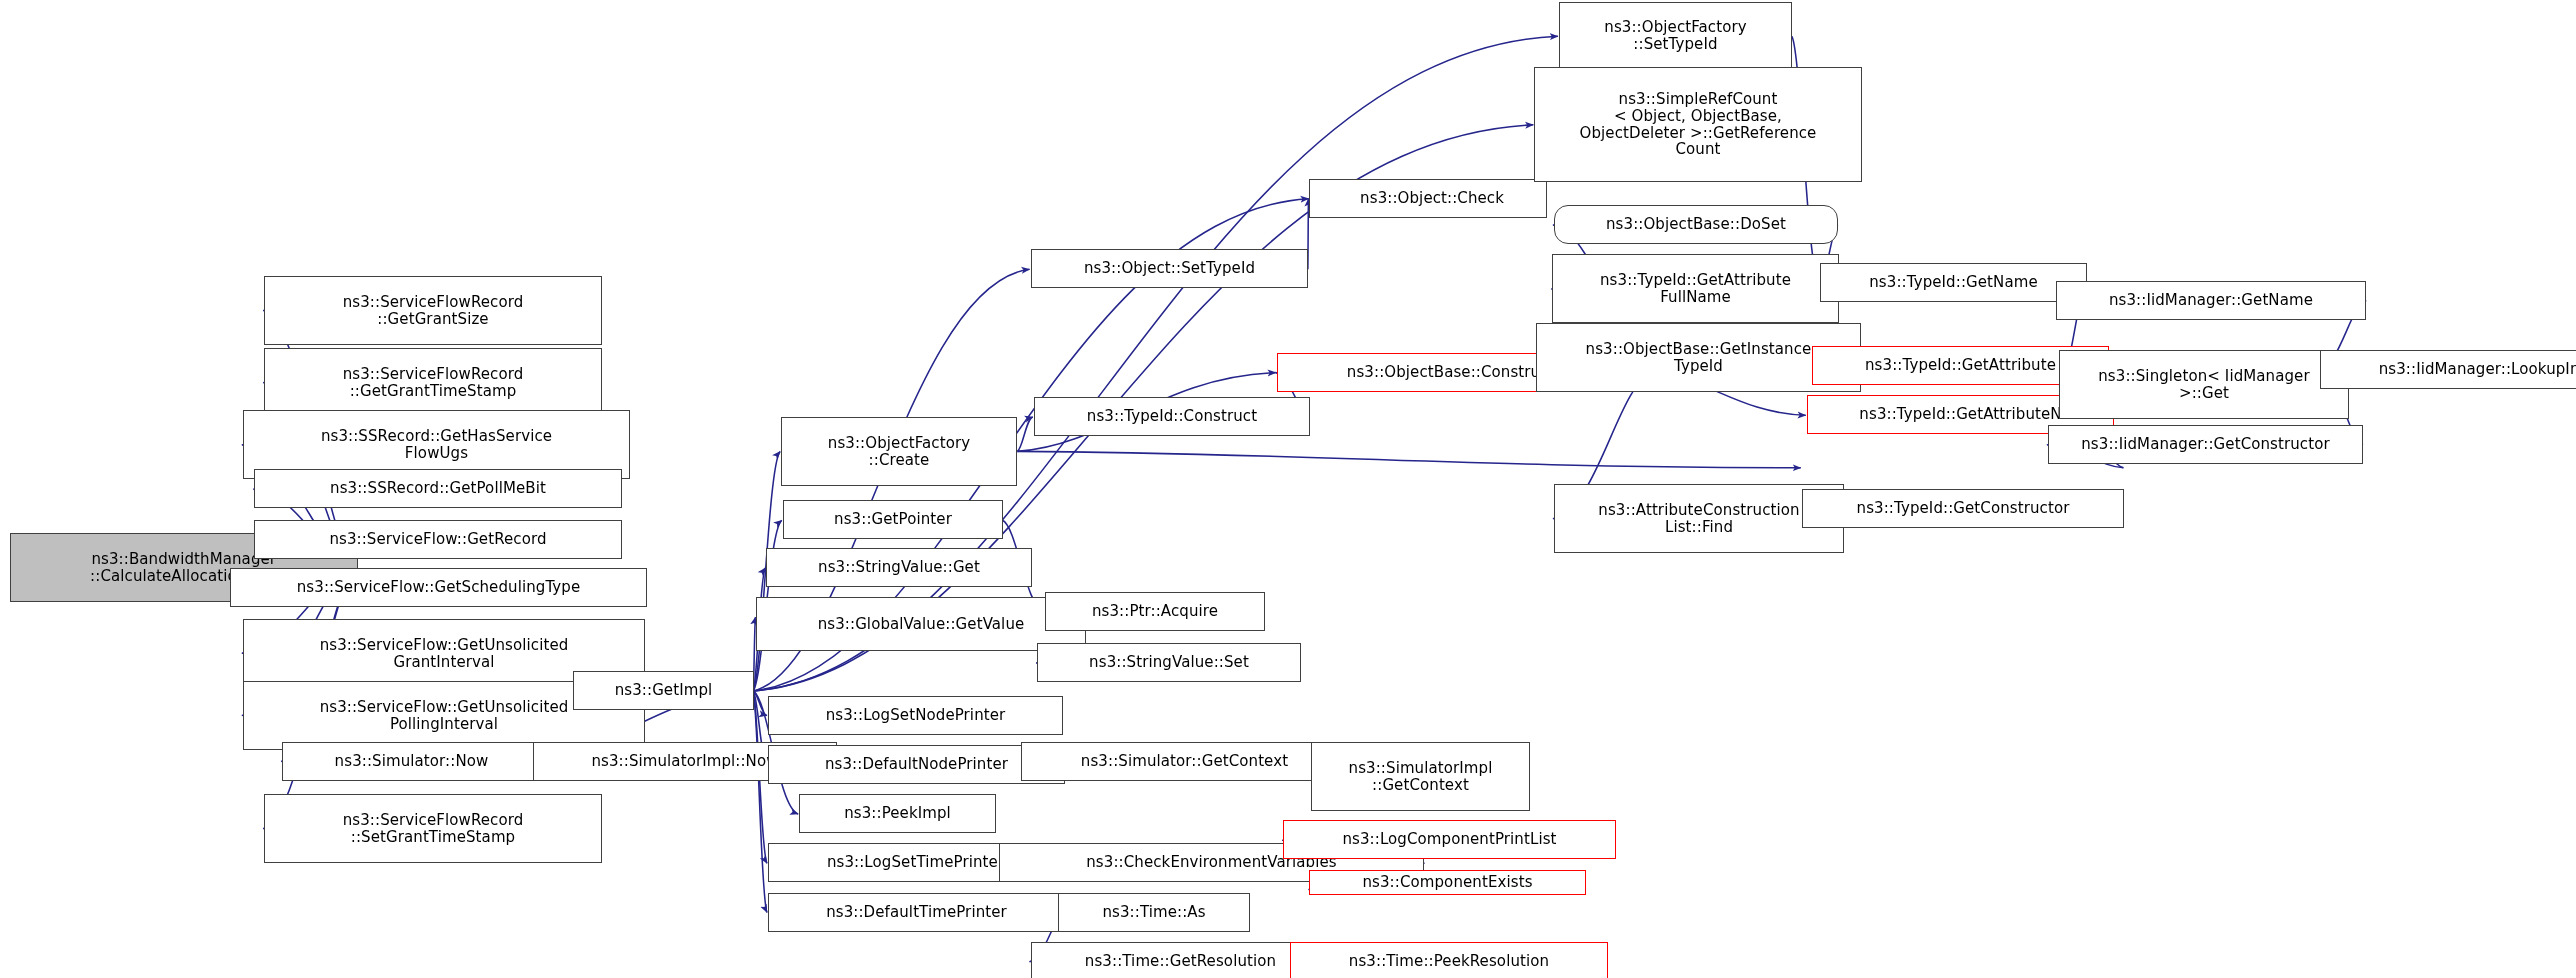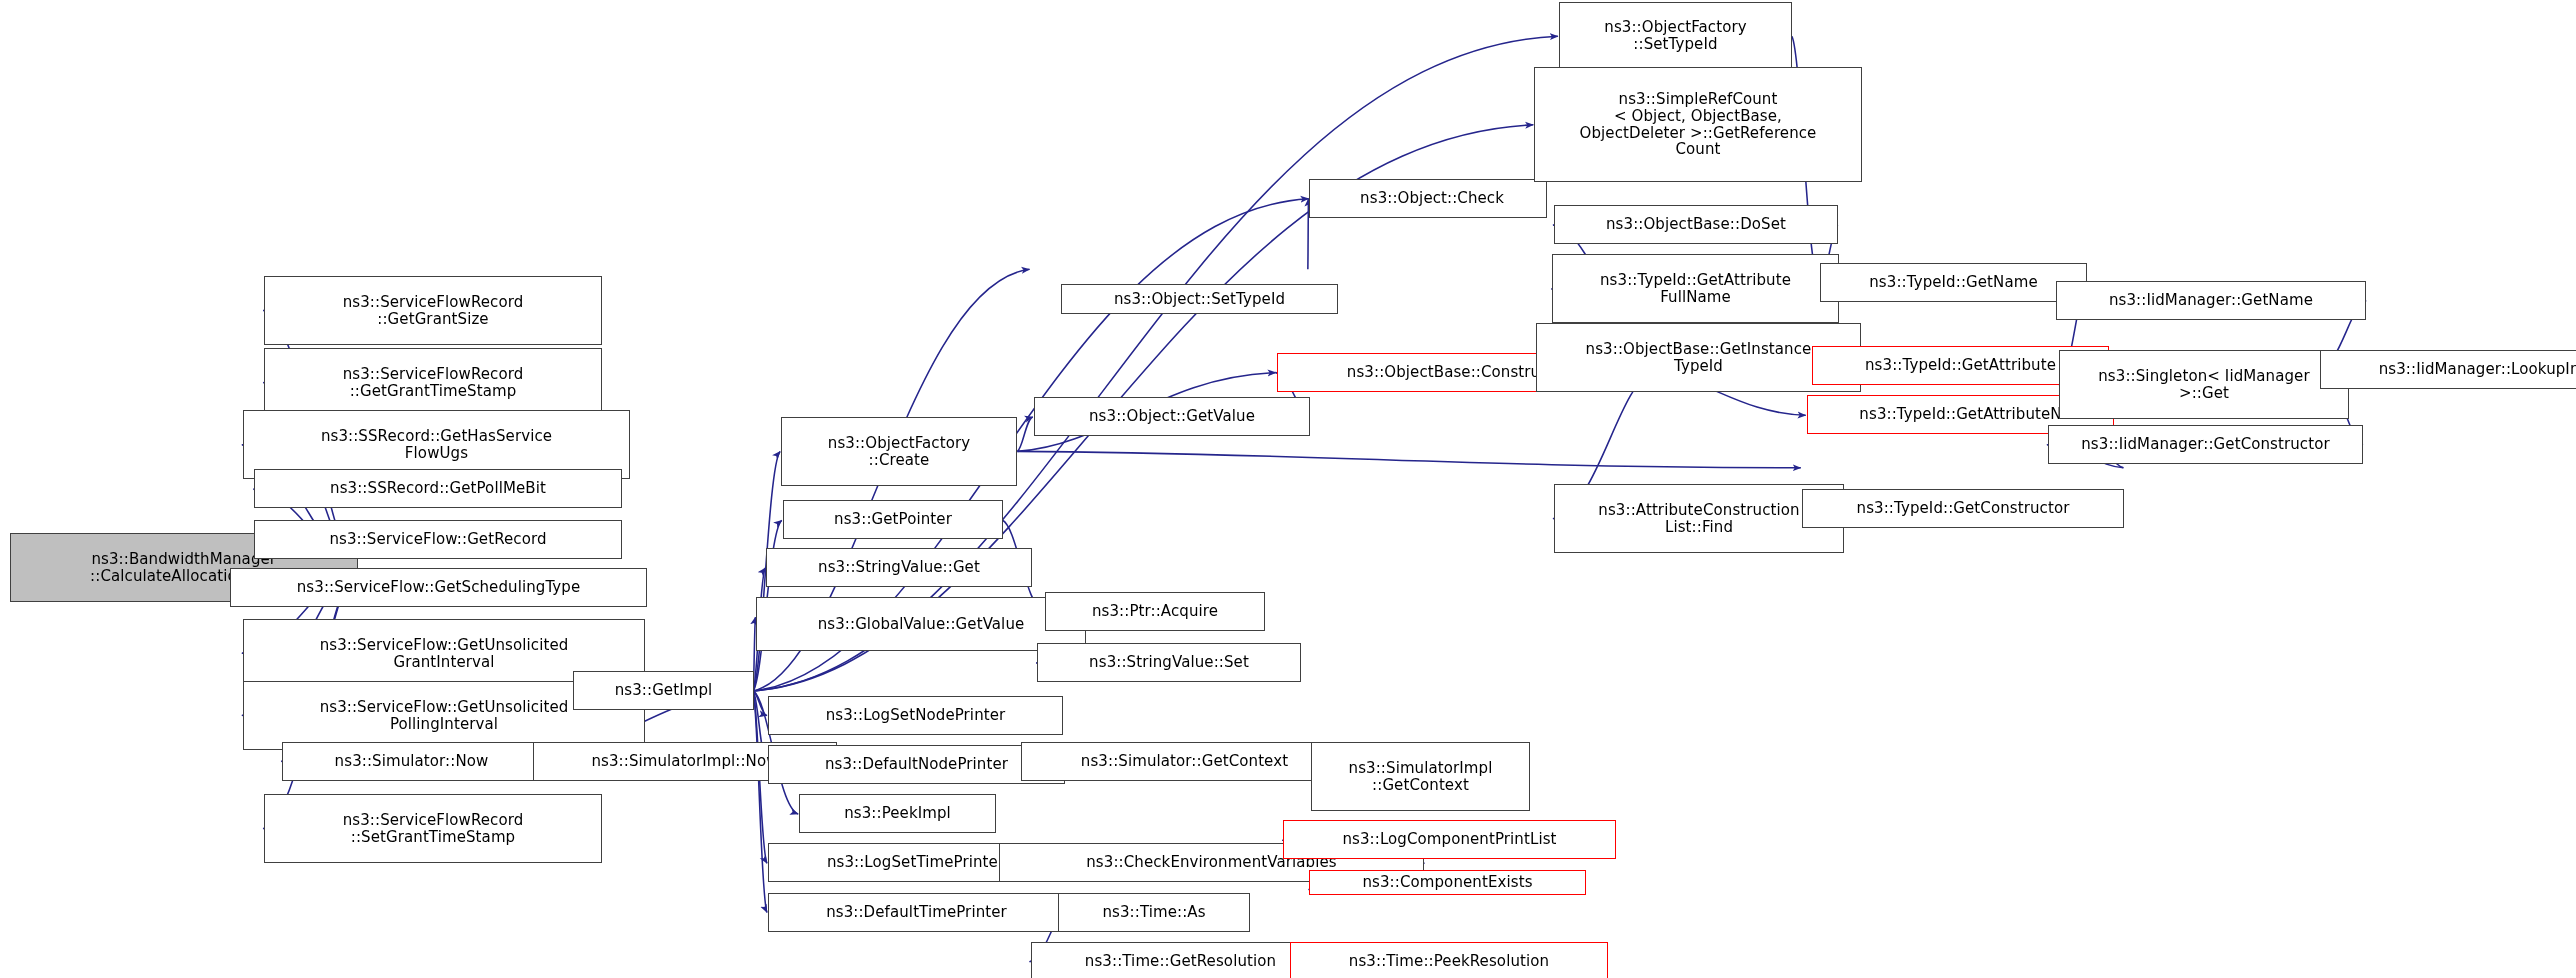--- a/index.html
+++ b/index.html
@@ -136,22 +136,22 @@
       <div class="node" style="left: 781px; top: 417px; width: 236px; height: 69px;">ns3::ObjectFactory
 ::Create</div>
       <div class="node" style="left: 783px; top: 500px; width: 220px; height: 39px;">ns3::GetPointer</div>
       <div class="node" style="left: 766px; top: 548px; width: 266px; height: 39px;">ns3::StringValue::Get</div>
       <div class="node" style="left: 756px; top: 597px; width: 330px; height: 54px;">ns3::GlobalValue::GetValue</div>
       <div class="node" style="left: 768px; top: 696px; width: 295px; height: 39px;">ns3::LogSetNodePrinter</div>
       <div class="node" style="left: 768px; top: 745px; width: 297px; height: 39px;">ns3::DefaultNodePrinter</div>
       <div class="node" style="left: 799px; top: 794px; width: 197px; height: 39px;">ns3::PeekImpl</div>
       <div class="node" style="left: 768px; top: 843px; width: 295px; height: 39px;">ns3::LogSetTimePrinter</div>
       <div class="node" style="left: 768px; top: 893px; width: 297px; height: 39px;">ns3::DefaultTimePrinter</div>
-      <div class="node" style="left: 1061px; top: 249px; width: 277px; height: 30px; margin-top: 35px;">ns3::Object::SetTypeId</div>
-      <div class="node" style="left: 1034px; top: 397px; width: 276px; height: 39px;">ns3::Object::GetValue</div>
+      <div class="node" style="left: 1031px; top: 249px; width: 277px; height: 39px;">ns3::Object::SetTypeId</div>
+      <div class="node" style="left: 1034px; top: 397px; width: 276px; height: 39px;">ns3::TypeId::Construct</div>
       <div class="node" style="left: 1045px; top: 592px; width: 220px; height: 39px;">ns3::Ptr::Acquire</div>
       <div class="node" style="left: 1037px; top: 643px; width: 264px; height: 39px;">ns3::StringValue::Set</div>
       <div class="node" style="left: 1021px; top: 742px; width: 327px; height: 39px;">ns3::Simulator::GetContext</div>
       <div class="node" style="left: 999px; top: 843px; width: 425px; height: 39px;">ns3::CheckEnvironmentVariables</div>
       <div class="node" style="left: 1058px; top: 893px; width: 192px; height: 39px;">ns3::Time::As</div>
       <div class="node" style="left: 1031px; top: 942px; width: 299px; height: 39px;">ns3::Time::GetResolution</div>
       <div class="node" style="left: 1309px; top: 179px; width: 238px; height: 39px; padding-left: 12px;">ns3::Object::Check</div>
       <div class="node red" style="left: 1277px; top: 353px; width: 376px; height: 39px;">ns3::ObjectBase::ConstructSelf</div>
       <div class="node" style="left: 1554px; top: 484px; width: 290px; height: 69px;">ns3::AttributeConstruction
 List::Find</div>
@@ -159,21 +159,21 @@
 ::GetContext</div>
       <div class="node red" style="left: 1283px; top: 820px; width: 333px; height: 39px;">ns3::LogComponentPrintList</div>
       <div class="node red" style="left: 1309px; top: 870px; width: 277px; height: 25px;">ns3::ComponentExists</div>
       <div class="node red" style="left: 1290px; top: 942px; width: 318px; height: 39px;">ns3::Time::PeekResolution</div>
       <div class="node" style="left: 1559px; top: 1.6px; width: 233px; height: 69px;">ns3::ObjectFactory
 ::SetTypeId</div>
       <div class="node" style="left: 1534px; top: 67px; width: 328px; height: 115px;">ns3::SimpleRefCount
 &lt; Object, ObjectBase,
 ObjectDeleter &gt;::GetReference
 Count</div>
-      <div class="node" style="left: 1554px; top: 205px; width: 284px; height: 39px;">ns3::ObjectBase::DoSet</div>
+      <div class="node" style="left: 1554px; top: 205px; width: 284px; height: 39px; border-radius: 14px;">ns3::ObjectBase::DoSet</div>
       <div class="node" style="left: 1552px; top: 254px; width: 287px; height: 69px;">ns3::TypeId::GetAttribute
 FullName</div>
       <div class="node" style="left: 1536px; top: 323px; width: 325px; height: 69px;">ns3::ObjectBase::GetInstance
 TypeId</div>
       <div class="node" style="left: 1820px; top: 263px; width: 267px; height: 39px;">ns3::TypeId::GetName</div>
       <div class="node red" style="left: 1812px; top: 346px; width: 297px; height: 39px;">ns3::TypeId::GetAttribute</div>
       <div class="node red" style="left: 1807px; top: 395px; width: 307px; height: 39px;">ns3::TypeId::GetAttributeN</div>
       <div class="node" style="left: 1802px; top: 448px; width: 322px; height: 39px; margin-top: 41px;">ns3::TypeId::GetConstructor</div>
       <div class="node" style="left: 2056px; top: 281px; width: 310px; height: 39px;">ns3::IidManager::GetName</div>
       <div class="node" style="left: 2059px; top: 350px; width: 290px; height: 69px;">ns3::Singleton&lt; IidManager

